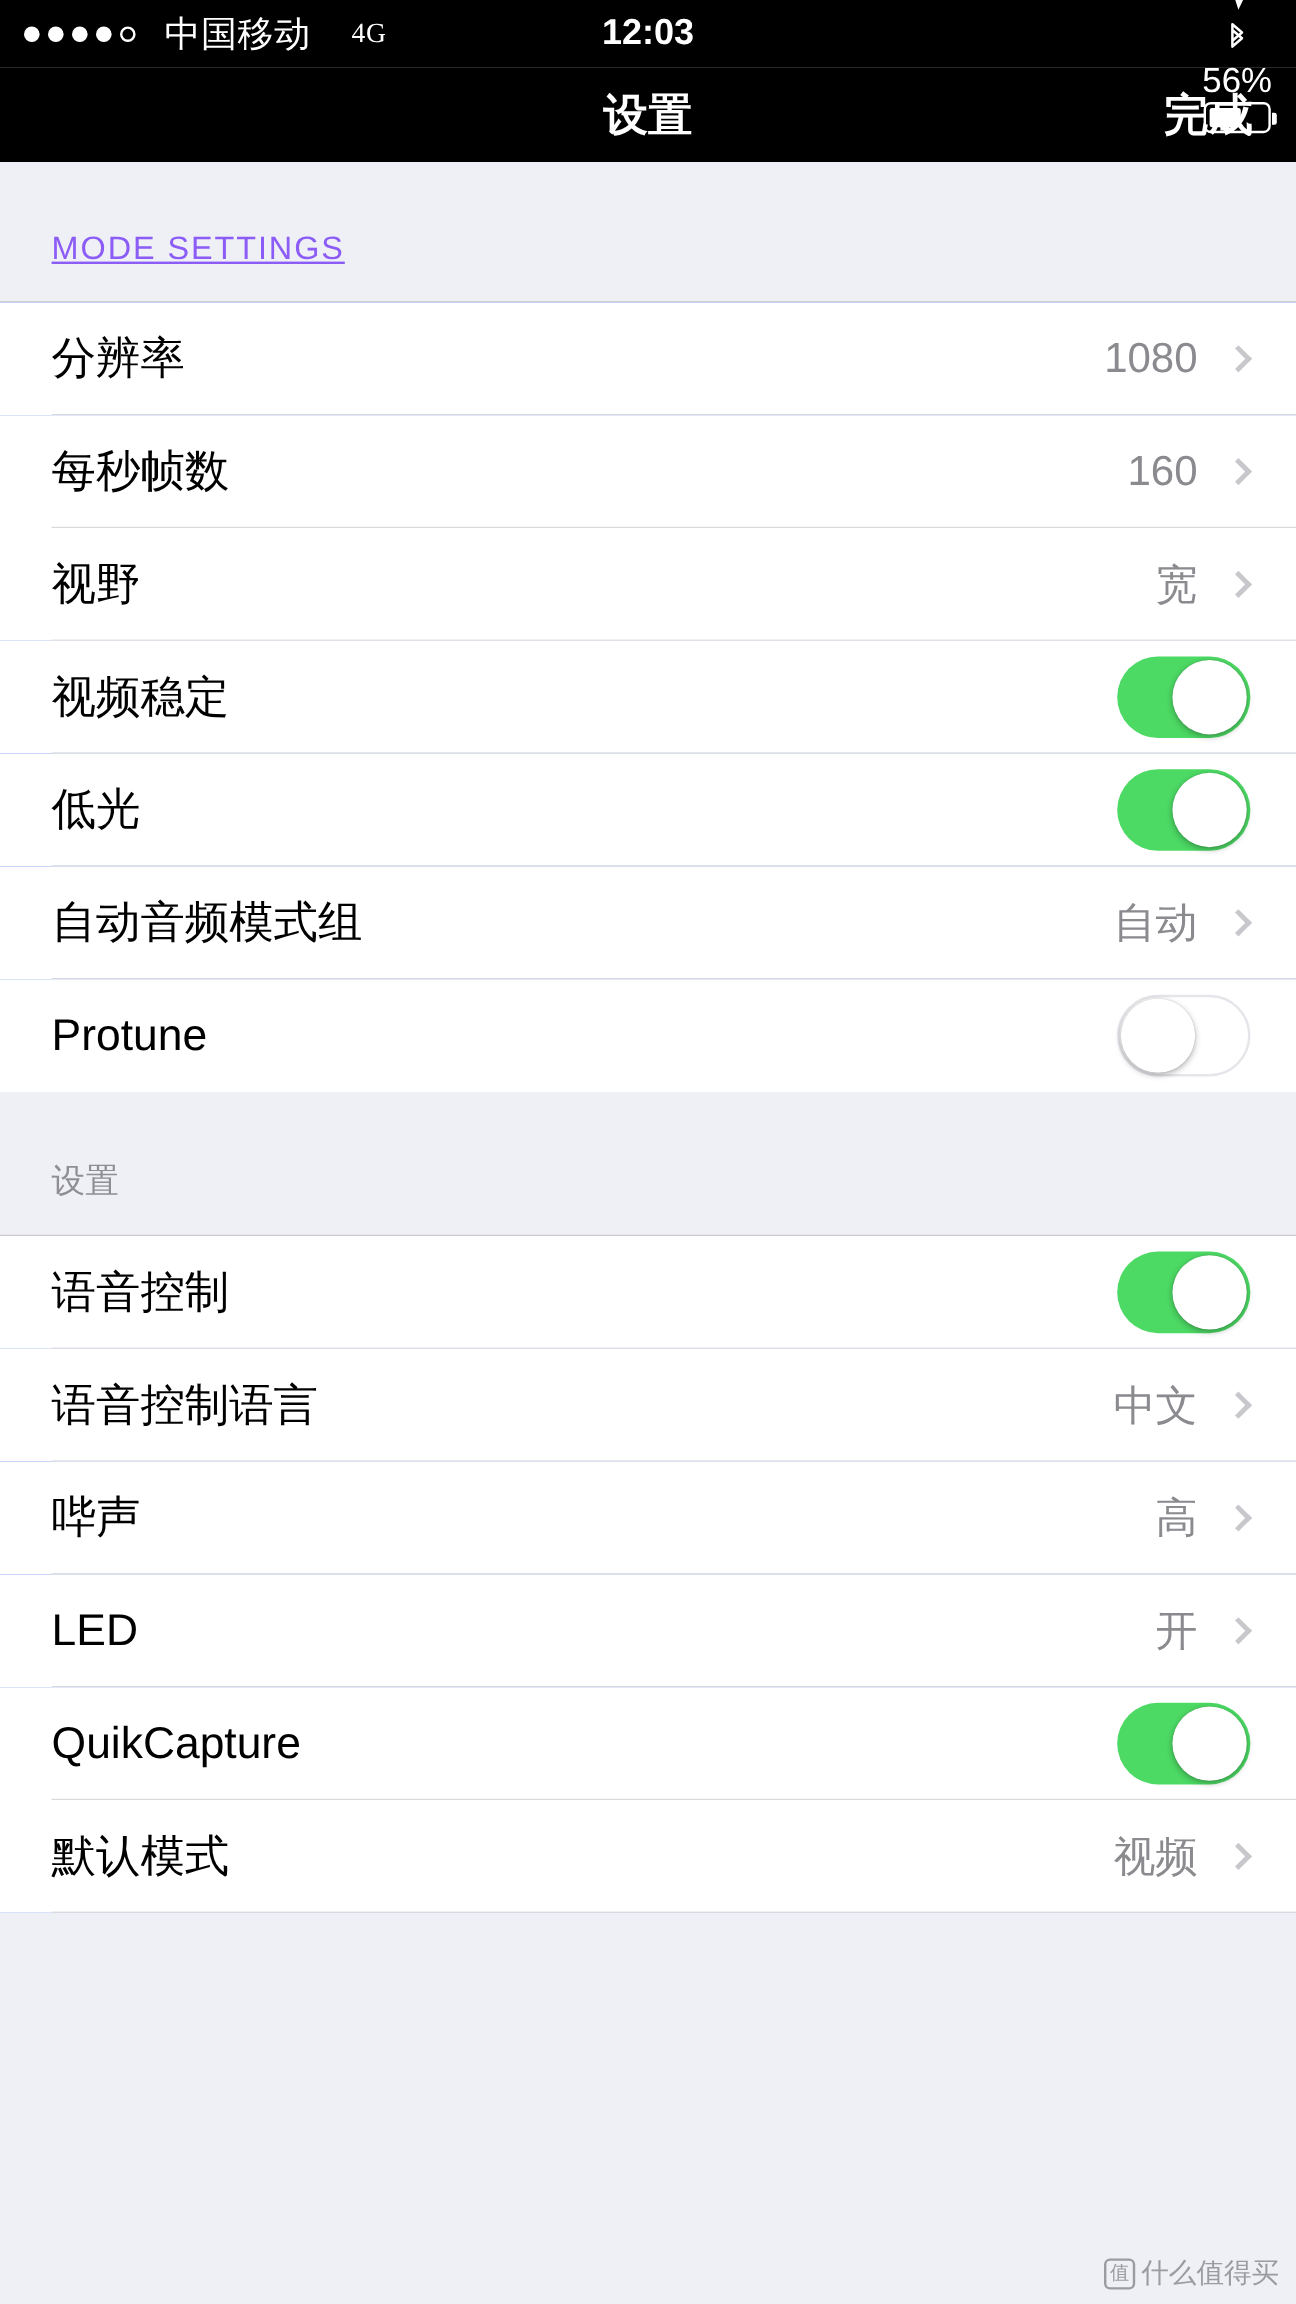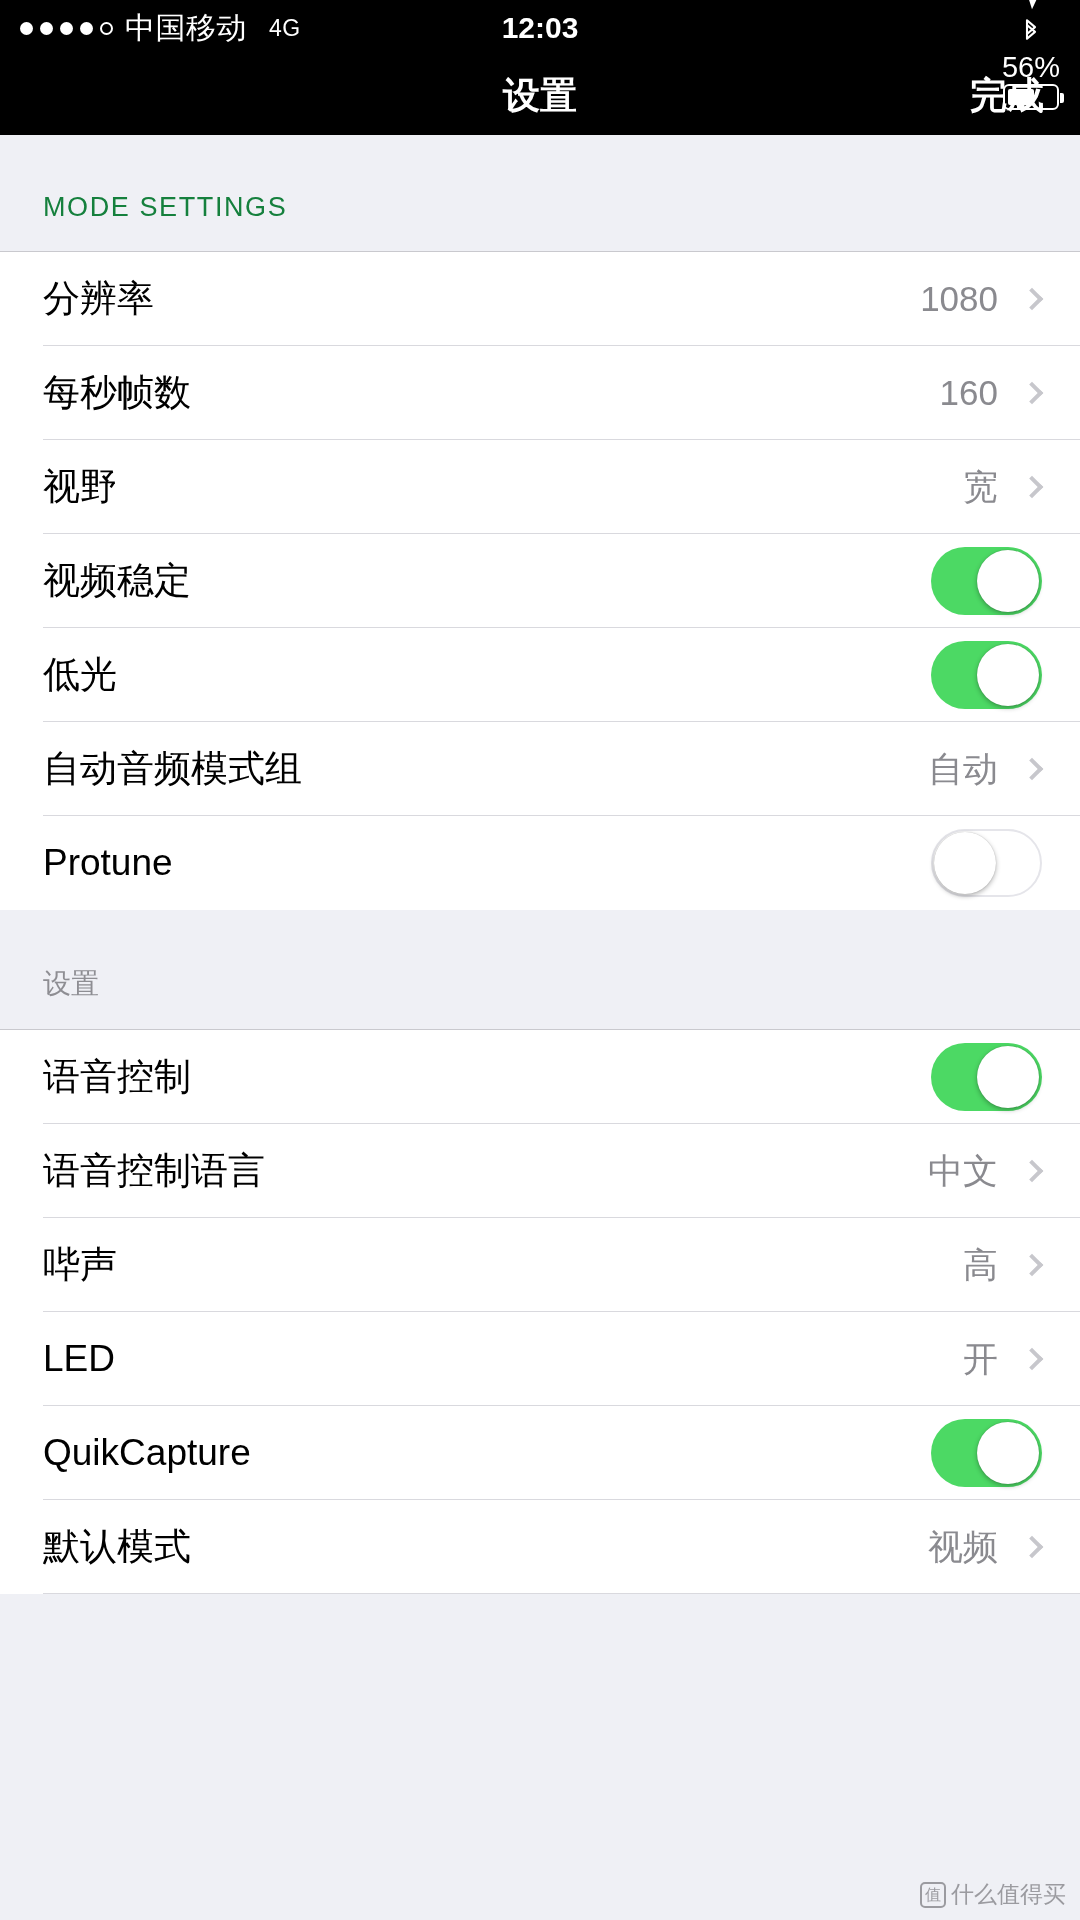--- a/index.html
+++ b/index.html
@@ -13,21 +13,21 @@
   
   .statusbar {
     height:56px;
     background:#000;
     color:#fff;
     display:flex;
     align-items:center;
     padding:0 20px;
     position:relative;
   }
-  .sb-left { display:flex; align-items:center; gap:0; }
+  .sb-left { display:flex; align-items:center; gap:12px;font-family:Liberation Serif, serif; }
   .dots { display:flex; align-items:center; gap:7px; margin-right:12px; }
   .dot { width:13px; height:13px; border-radius:50%; background:#fff; }
   .dot.hollow { background:transparent; border:2px solid #fff; }
   .carrier { font-size:30px; letter-spacing:0.5px; }
   .net { font-size:23px; margin-left:22px; letter-spacing:0.5px; }
   .sb-center {
     position:absolute; left:0; right:0; top:0; bottom:0;
     display:flex; align-items:center; justify-content:center;
     font-size:30px; font-weight:bold; pointer-events:none;
   }
@@ -58,21 +58,21 @@
   
   .scroll { height:1785px; background:#eff0f5; overflow:hidden; }
   .sec-header {
     background:#eff0f5;
     display:flex; align-items:flex-end;
     border-bottom:1px solid #c9c9ce;
   }
   .sec-header.first { height:117px; padding:0 0 28px 43px; }
   .sec-header.second { height:120px; padding:0 0 26px 43px; }
   .sec-label-upper {
-    font-size:27px; color:#15803d; letter-spacing:1.6px;
+    font-size:27px; color:#8b5cf6; letter-spacing:1.6px;text-decoration:underline;
   }
   .sec-label-cn { font-size:28px; color:#8e8e93; }
   .group { background:#1d4ed8; }
   .row {
     height:94px; background:#fff;
     display:flex; align-items:center;
     padding-left:43px; padding-right:38px;
     position:relative;
   }
   .row:not(:last-child)::after {

